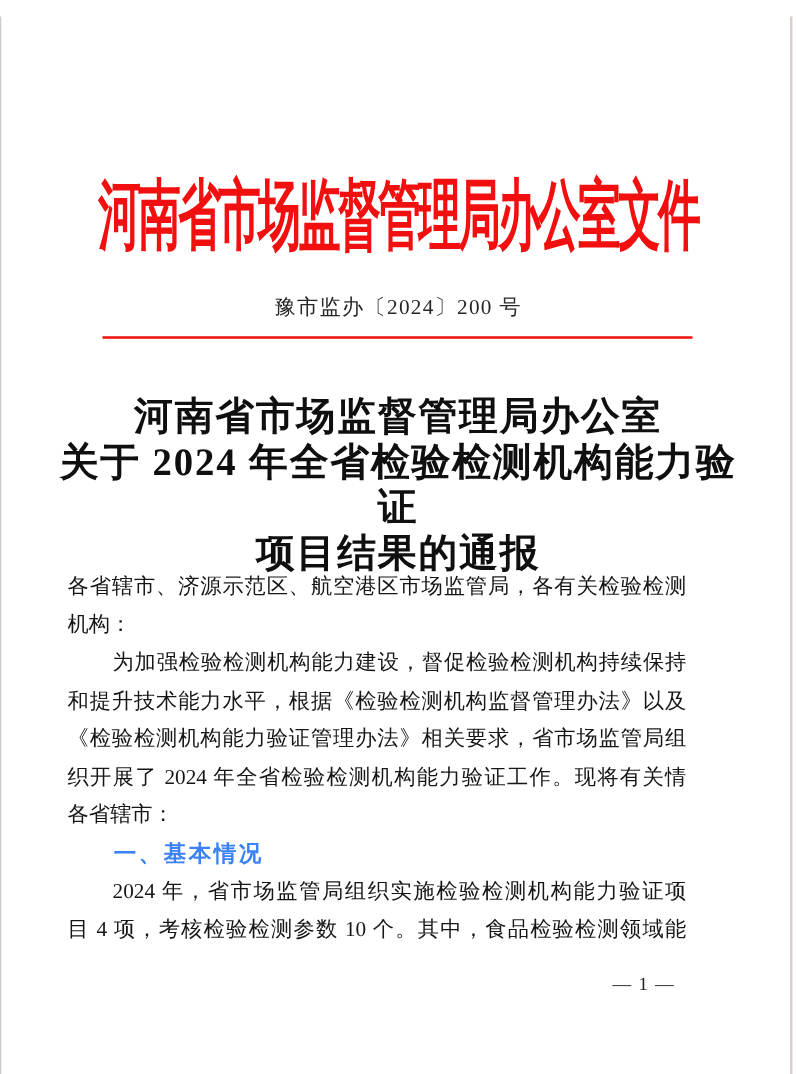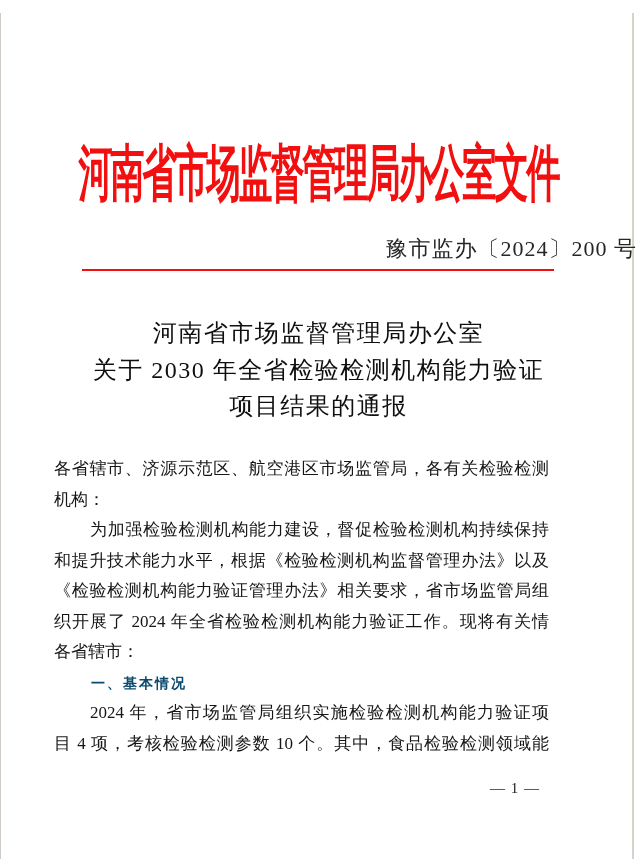--- a/index.html
+++ b/index.html
@@ -16,43 +16,43 @@
 
   .red-header {
     position:absolute; top:131px; left:0; width:637px;
     text-align:center; white-space:nowrap;
     font-size:34px; line-height:1; letter-spacing:-2px;
     color:#f20f0f; font-weight:bold;
     transform:scaleY(1.8); transform-origin:top center;
   }
   .doc-number {
     position:absolute; top:221px; left:0; width:637px;
-    text-align:right; font-size:22px; letter-spacing:1px; color:#262626;
+    text-align:center; font-size:17px; letter-spacing:1px; color:#262626;
   }
   .red-line {
     position:absolute; top:256px; left:82px; width:472px; height:2px;
     background:#f20f0f;
   }
   .doc-title {
     position:absolute; top:302px; left:40px; width:557px;
-    text-align:center; font-size:24px; line-height:36.5px;
-    letter-spacing:1.5px; color:#0f0f0f;
+    text-align:center; font-size:31px; line-height:36.5px;
+    letter-spacing:1.5px; color:#0f0f0f;font-weight:bold;
   }
   .body-block {
     position:absolute; top:441px; left:54px; width:495px;
     font-size:17px; line-height:30.5px; color:#161616;
   }
   .line { text-align:justify; text-align-last:justify; }
   .line.left { text-align:right; text-align-last:left; }
   .line.indent { padding-left:36px; }
   .line.heading {
     font-family:"Liberation Sans","DejaVu Sans",sans-serif;
-    font-weight:bold; font-size:14px; letter-spacing:2px;
+    font-weight:bold; font-size:18px; letter-spacing:2px;
     text-align:right; text-align-last:left; padding-left:37px;
-    color:#0c4a6e;
+    color:#3b82f6;
   }
   .page-number {
     position:absolute; top:767px; right:97px;
     font-size:15px; letter-spacing:1px; color:#222222;
     white-space:nowrap;
   }
 </style>
 </head>
 <body>
 
@@ -62,21 +62,21 @@
   <div class="edge-bottom"></div>
 
   <div class="red-header">河南省市场监督管理局办公室文件</div>
 
   <div class="doc-number">豫市监办〔2024〕200 号</div>
 
   <div class="red-line"></div>
 
   <div class="doc-title">
     <div>河南省市场监督管理局办公室</div>
-    <div>关于 2030 年全省检验检测机构能力验证</div>
+    <div>关于 2024 年全省检验检测机构能力验证</div>
     <div>项目结果的通报</div>
   </div>
 
   <div class="body-block">
     <div class="line">各省辖市、济源示范区、航空港区市场监管局，各有关检验检测</div>
     <div class="line left">机构：</div>
     <div class="line indent">为加强检验检测机构能力建设，督促检验检测机构持续保持</div>
     <div class="line">和提升技术能力水平，根据《检验检测机构监督管理办法》以及</div>
     <div class="line">《检验检测机构能力验证管理办法》相关要求，省市场监管局组</div>
     <div class="line">织开展了 2024 年全省检验检测机构能力验证工作。现将有关情</div>

